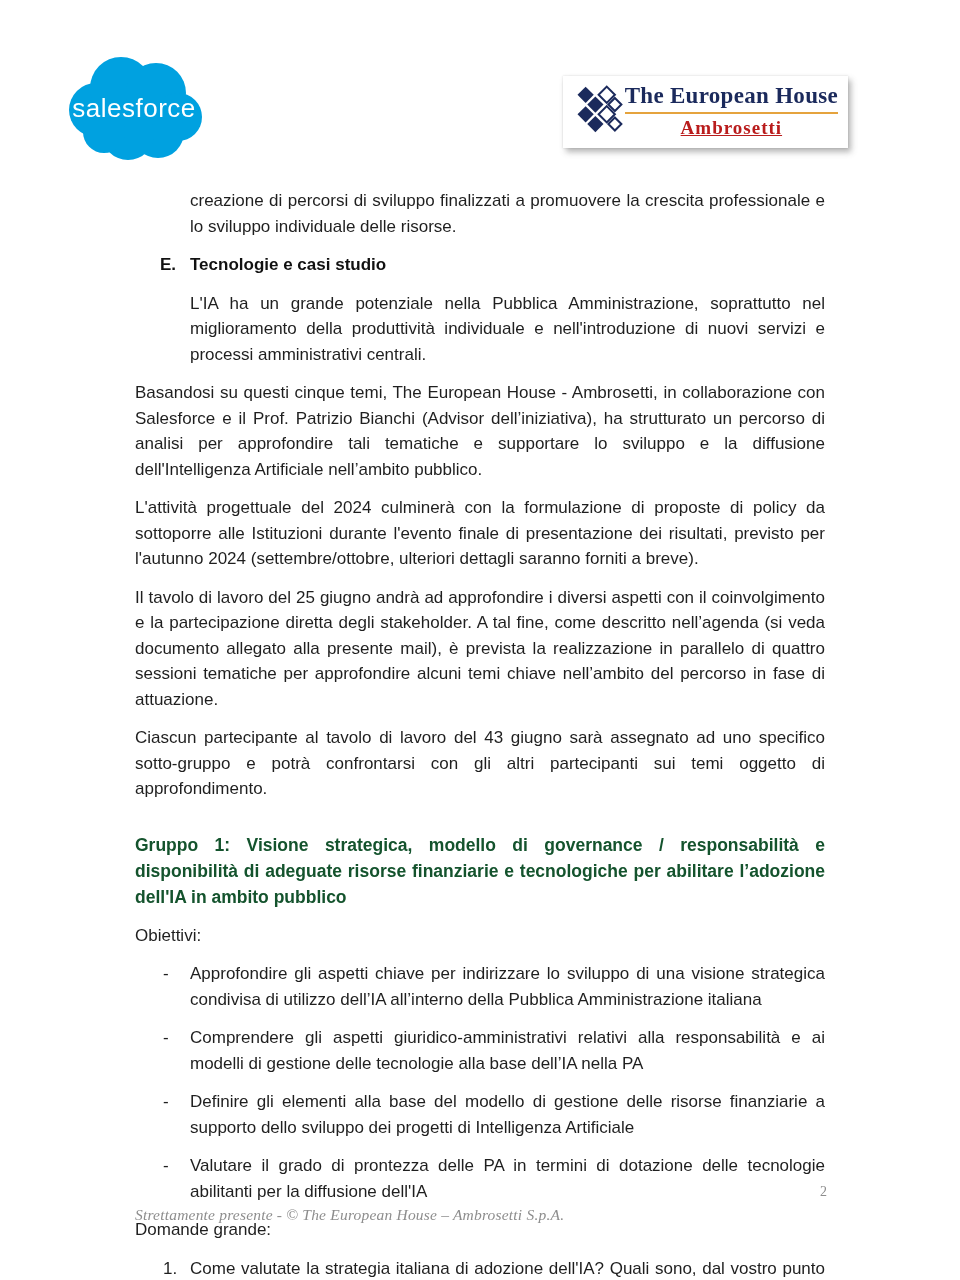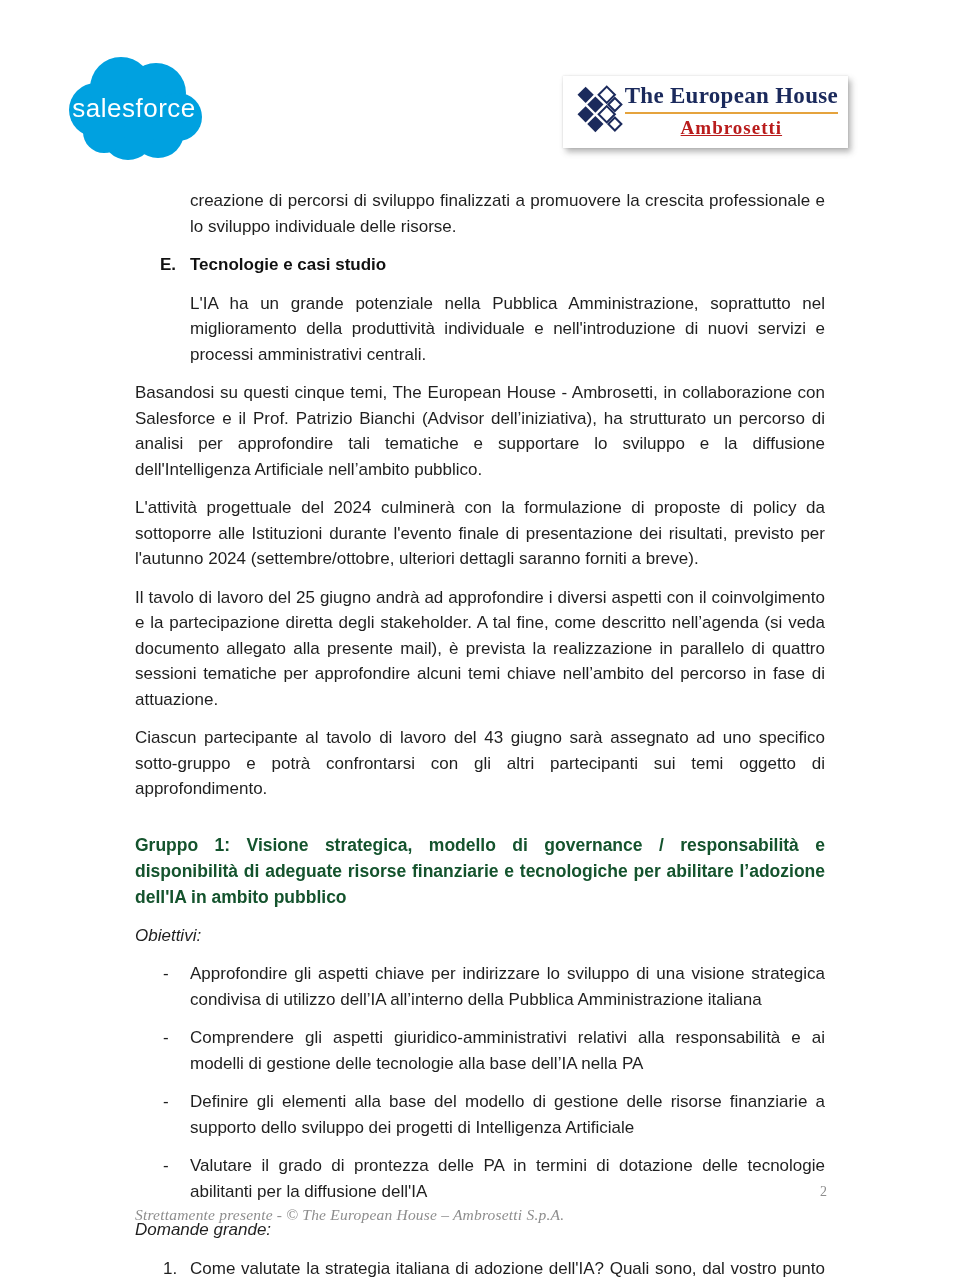--- a/index.html
+++ b/index.html
@@ -70,21 +70,21 @@
   .item-e { margin: 0 0 13px 25px; font-weight: bold; color: #111; display: flex; }
   .e-label { width: 30px; flex-shrink: 0; }
   .group-title {
     font-size: 17.5px;
     font-weight: bold;
     line-height: 26px;
     color: #14532d;
     text-align: justify;
     margin: 30px 0 13px 0;
   }
-  .plain-label { text-align: left; font-style: italic; }
+  .plain-label { text-align: left; }
   .li { display: flex; margin-bottom: 13px; }
   .marker { width: 55px; padding-left: 28px; flex-shrink: 0; }
   .li .txt { flex: 1; text-align: justify; }
 
   
   .page-number {
     position: absolute;
     top: 1184px;
     right: 133px;
     font-family: "Liberation Serif", "DejaVu Serif", serif;

